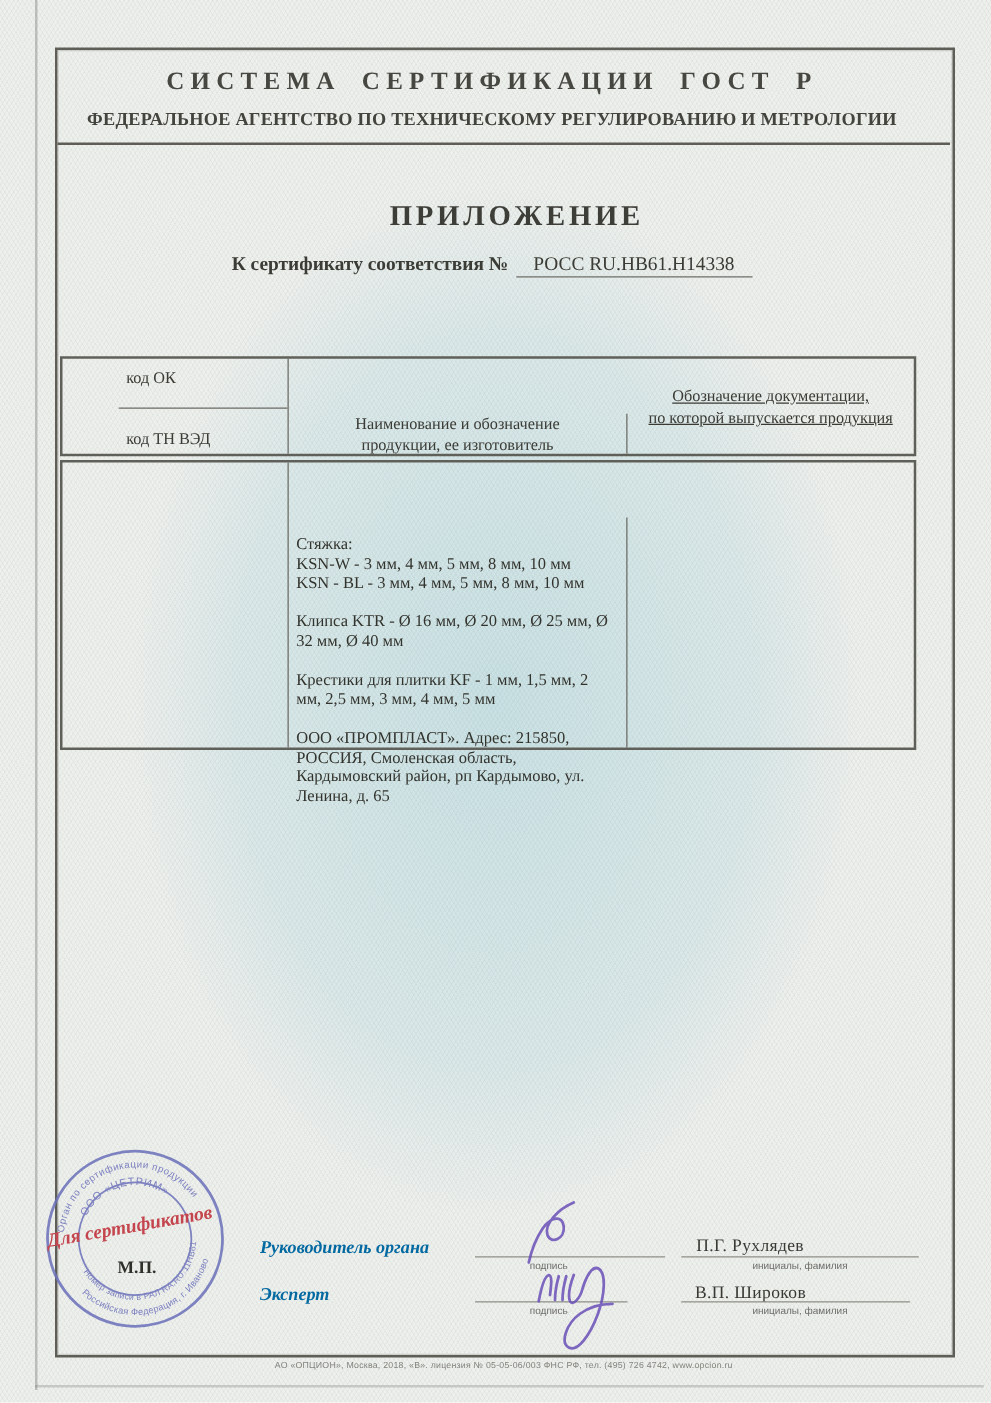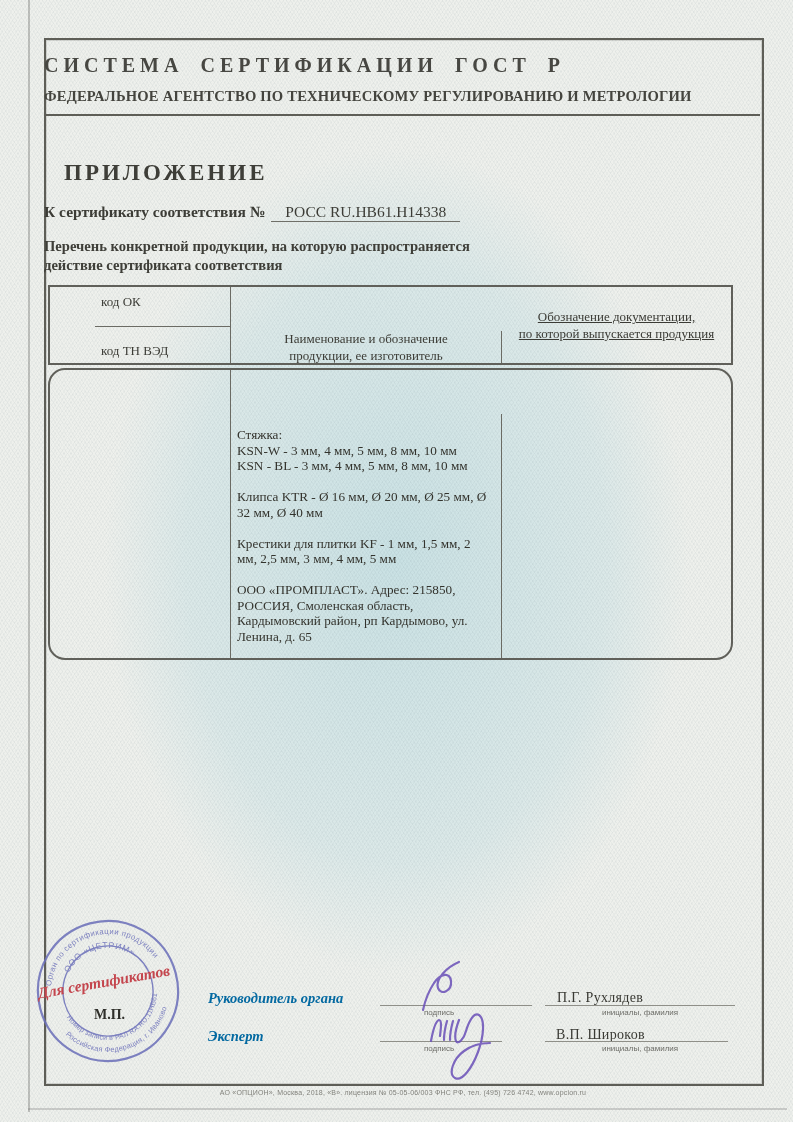--- a/index.html
+++ b/index.html
@@ -9,37 +9,37 @@
   .paper{position:absolute;inset:0;background-color:#eef0ec;
     background-image:
       repeating-linear-gradient(58deg, rgba(110,130,140,.06) 0 1px, transparent 1px 3px),
       repeating-linear-gradient(-58deg, rgba(110,130,140,.06) 0 1px, transparent 1px 3px),
       radial-gradient(ellipse 46% 46% at 50% 50%, rgba(170,212,220,.55) 0%, rgba(184,218,224,.35) 58%, rgba(184,218,224,0) 80%);}
   .edge-l{position:absolute;left:28px;top:0;width:2px;height:1112px;background:rgba(110,110,108,.38);}
   .edge-b{position:absolute;left:28px;right:6px;top:1108px;height:2px;background:rgba(120,120,118,.30);}
   .frame{position:absolute;left:44px;top:38px;width:716px;height:1044px;
          border:2px solid #5e5e57;box-shadow:inset 0 0 0 1px rgba(105,105,98,.22);}
   .abs{position:absolute;}
-  .ctr{left:44px;width:667px;text-align:left;}
+  .ctr{left:60px;width:667px;text-align:center;}
   .sys-title{top:54px;font-size:20px;font-weight:bold;letter-spacing:5px;word-spacing:7px;color:#474742;white-space:nowrap;}
   .agency{top:88px;font-size:14.6px;font-weight:bold;letter-spacing:.2px;white-space:nowrap;color:#44443e;}
   .hr{top:114px;left:46px;width:714px;border-top:2px solid #5e5e57;}
   .blank-no{top:132px;right:68px;white-space:nowrap;}
   .no-sign{font-size:21px;font-weight:bold;color:#4a4a44;margin-right:8px;}
   .no-digits{font-family:"DejaVu Sans Mono",monospace;font-size:26px;font-weight:bold;
              letter-spacing:1.5px;color:#c8352b;vertical-align:-2px;}
   .doc-title{top:160px;font-size:23px;font-weight:bold;letter-spacing:3px;color:#3e3e38;padding-left:20px;}
   .cert-line{top:203px;font-size:15.5px;}
   .cert-label{font-weight:600;}
   .cert-no{border-bottom:1.2px solid #6f6f68;padding:0 14px 1px 14px;margin-left:6px;}
   .subtitle{top:237px;font-size:14.6px;font-weight:bold;line-height:19px;color:#3e3e38;}
   
   .tbl{left:48px;width:685px;border:2px solid #60605a;display:flex;box-sizing:border-box;padding-left:45px;}
   .thead{top:285px;height:80px;}
-  .tbody{top:368px;height:292px;border-radius:17px;}
+  .tbody{top:368px;height:232px;}
   .c1{width:136px;border-right:1.5px solid #6b6b64;position:relative;box-sizing:border-box;}
   .c2{width:271px;border-right:1.5px solid #6b6b64;position:relative;box-sizing:border-box;margin-top:44px;}
   .c3{flex:1;position:relative;text-decoration:underline;}
   .hcell{display:flex;align-items:center;justify-content:center;text-align:center;
          font-size:13px;line-height:17px;white-space:pre-line;color:#3b3b35;}
   .c1a{position:absolute;left:6px;top:7px;font-size:13px;}
   .c1b{position:absolute;left:6px;top:56px;font-size:13px;}
   .c1split{position:absolute;left:0;right:0;top:39px;border-top:1.5px solid #6b6b64;}
   .product{padding:13px 14px 8px 6px;font-size:13.2px;line-height:15.5px;
            white-space:pre-line;color:#33332d;}
@@ -69,24 +69,20 @@
   <div class="abs ctr agency">ФЕДЕРАЛЬНОЕ АГЕНТСТВО ПО ТЕХНИЧЕСКОМУ РЕГУЛИРОВАНИЮ И МЕТРОЛОГИИ</div>
   <div class="abs hr"></div>
 
 
   <div class="abs ctr doc-title">ПРИЛОЖЕНИЕ</div>
 
   <div class="abs ctr cert-line">
     <span class="cert-label">К сертификату соответствия №</span><span class="cert-no">РОСС RU.НВ61.Н14338</span>
   </div>
 
-  <div class="abs ctr subtitle">
-    <div>Перечень конкретной продукции,  на которую распространяется</div>
-    <div>действие сертификата соответствия</div>
-  </div>
 
   <div class="abs tbl thead">
     <div class="c1">
       <div class="c1a">код ОК</div>
       <div class="c1split"></div>
       <div class="c1b">код ТН ВЭД</div>
     </div>
     <div class="c2 hcell">Наименование и обозначение
 продукции, ее изготовитель</div>
     <div class="c3 hcell">Обозначение документации,

